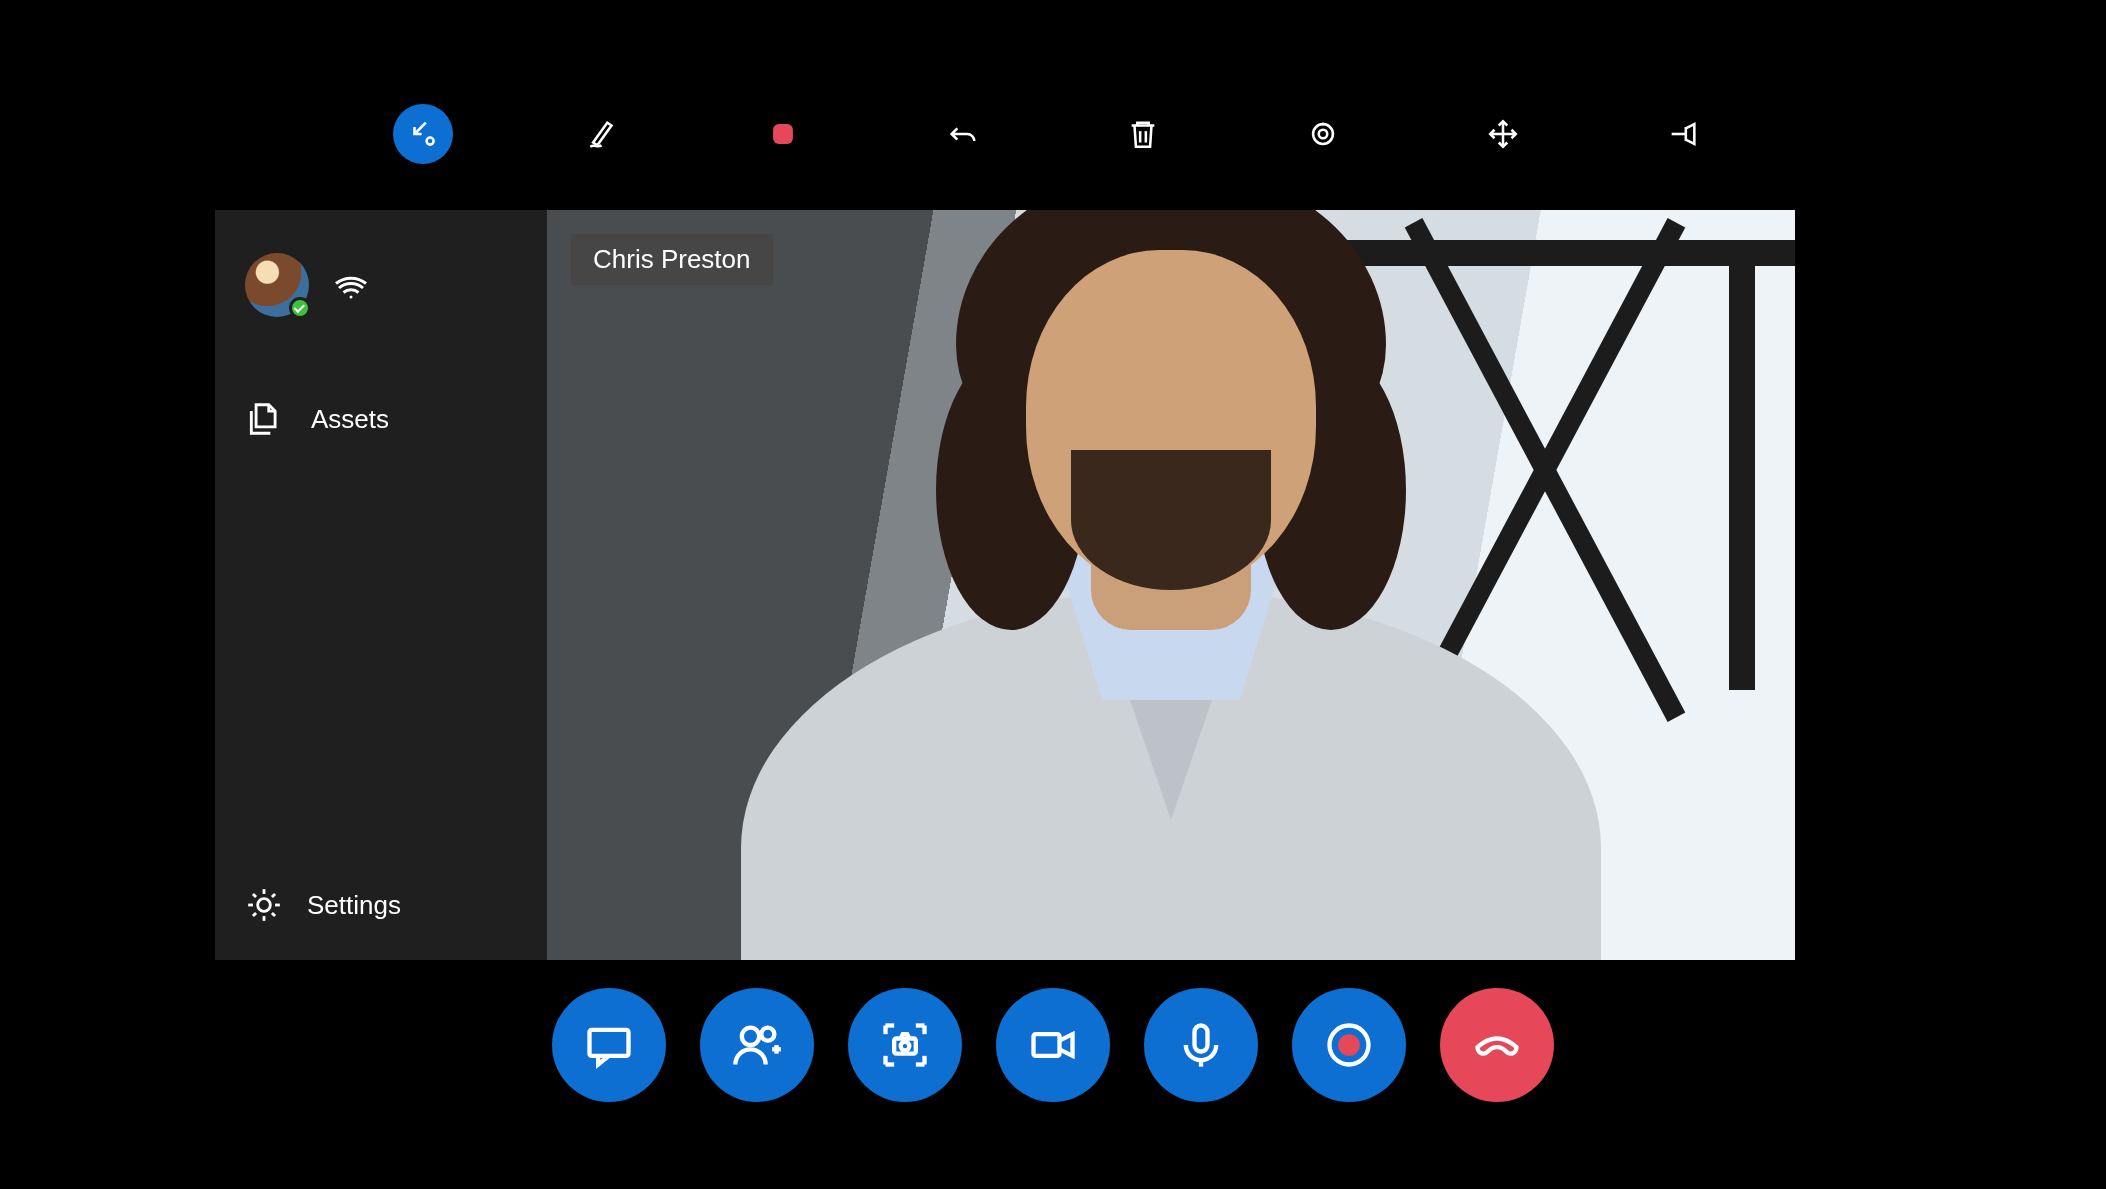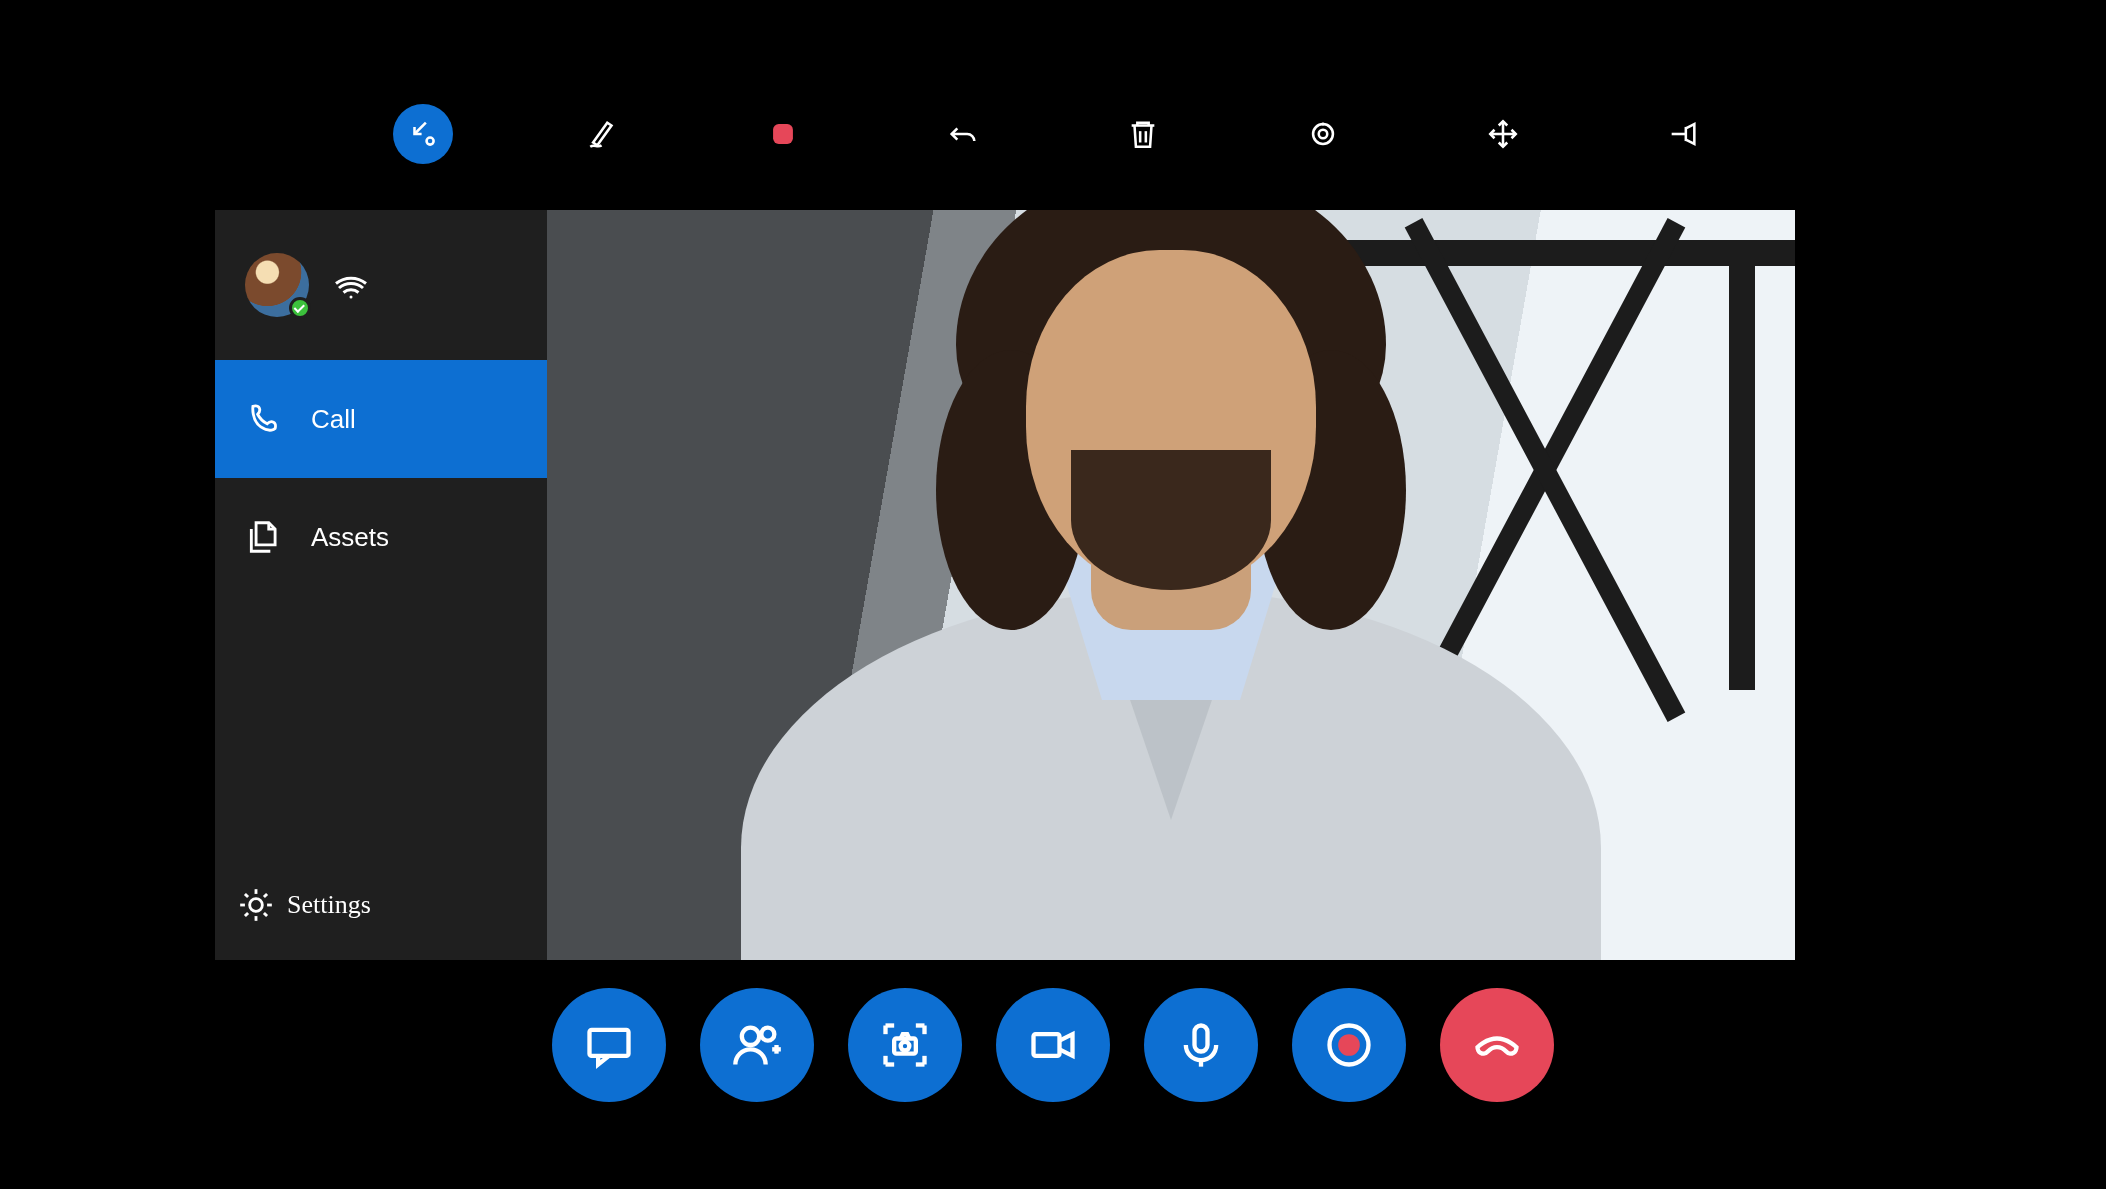--- a/index.html
+++ b/index.html
@@ -86,24 +86,23 @@
     gap: 28px;
     cursor:pointer;
     color:#fff;
   }
   .nav-item.active { background:#0d6fd2; }
   .nav-item svg{ width:38px;height:38px; stroke:#fff; fill:none; stroke-width:1.8;}
   .nav-spacer { flex:1; }
   .nav-settings {
     height: 110px;
     display:flex; align-items:center;
-    padding-left: 22px;
-    gap: 12px;
+    padding-left: 30px;
+    gap: 24px;
     cursor:pointer;
-    font-family:Liberation Serif, serif;
   }
   .nav-settings svg{ width:38px;height:38px; stroke:#fff; fill:none; stroke-width:1.8;}
 
   
   .video {
     flex:1;
     position:relative;
     background: linear-gradient(100deg,#4a4d50 0 28%, #7f8488 28% 34%, #d6dde2 34% 72%, #eef3f7 72% 100%);
     overflow:hidden;
   }
@@ -269,26 +268,20 @@
         <svg viewBox="0 0 24 24">
           <path d="M4 16 a12 12 0 0 1 16 0"></path>
             <path d="M7 19 a8 8 0 0 1 10 0"></path>
           <circle cx="12" cy="22" r="1" fill="#fff" stroke="none"></circle>
           <path d="M2 13 a16 16 0 0 1 20 0"></path>
         </svg>
       </div>
     </div>
 
     <div class="nav">
-      <div class="nav-item active">
-        <svg viewBox="0 0 24 24">
-          <path d="M5 4 C5 4 8 3 9 5 C10 7 8 9 8 9 C8 9 10 13 14 15 C14 15 16 13 18 14 C20 15 19 18 19 18 C19 18 16 21 10 17 C4 13 5 4 5 4 Z"></path>
-        </svg>
-        <span>Call</span>
-      </div>
       <div class="nav-item">
         <svg viewBox="0 0 24 24">
           <path d="M7 3 H15 L19 7 V17 H7 Z"></path>
             <path d="M15 3 V7 H19"></path>
             <path d="M4 7 V21 H16"></path>
         </svg>
         <span>Assets</span>
       </div>
     </div>
 
@@ -320,20 +313,23 @@
     </div>
     <div class="person">
       <div class="torso"></div>
       <div class="vneck"></div>
       <div class="collar"></div>
       <div class="hair"></div>
       <div class="neck"></div>
       <div class="head"></div>
       <div class="beard"></div>
     </div>
+    <div class="name-tag">
+      <span>Chris Preston</span>
+    </div>
   </div>
 </div>
 
 <div class="call-bar">
   <div class="call-btn">
     <svg viewBox="0 0 24 24">
       <rect x="3" y="5" width="18" height="12" rx="1"></rect>
         <path d="M7 17 L7 21 L12 17"></path>
     </svg>
   </div>

